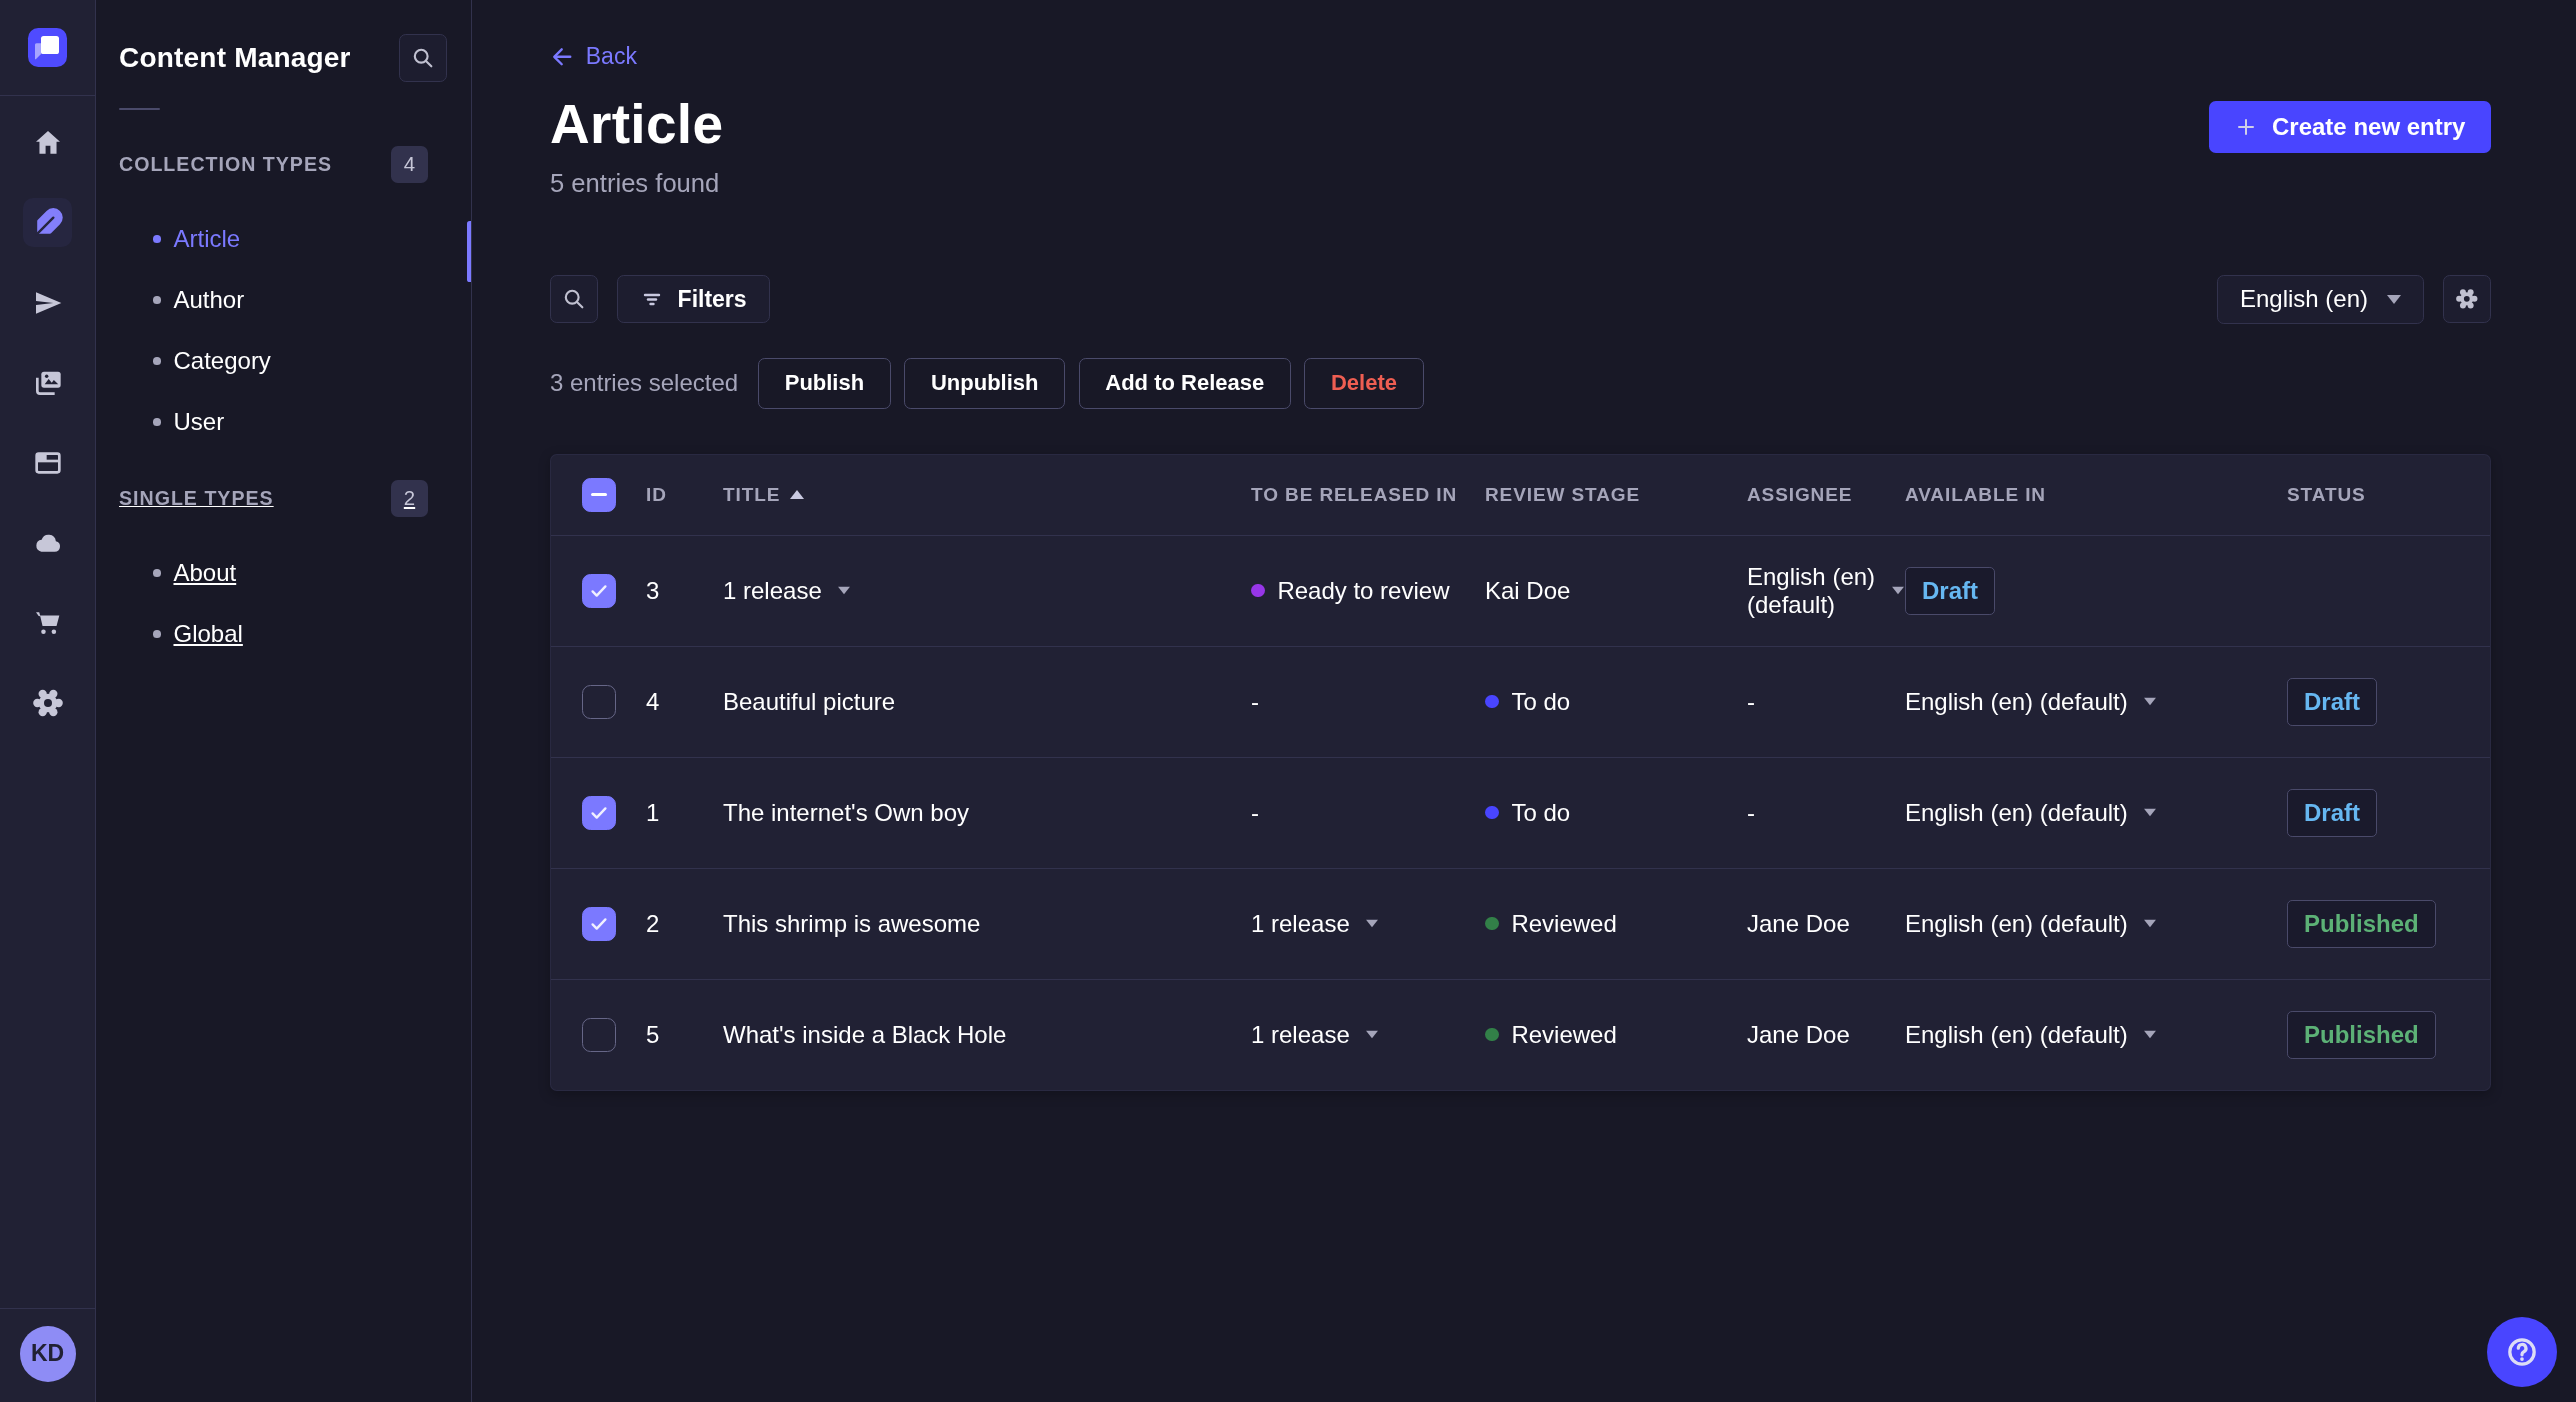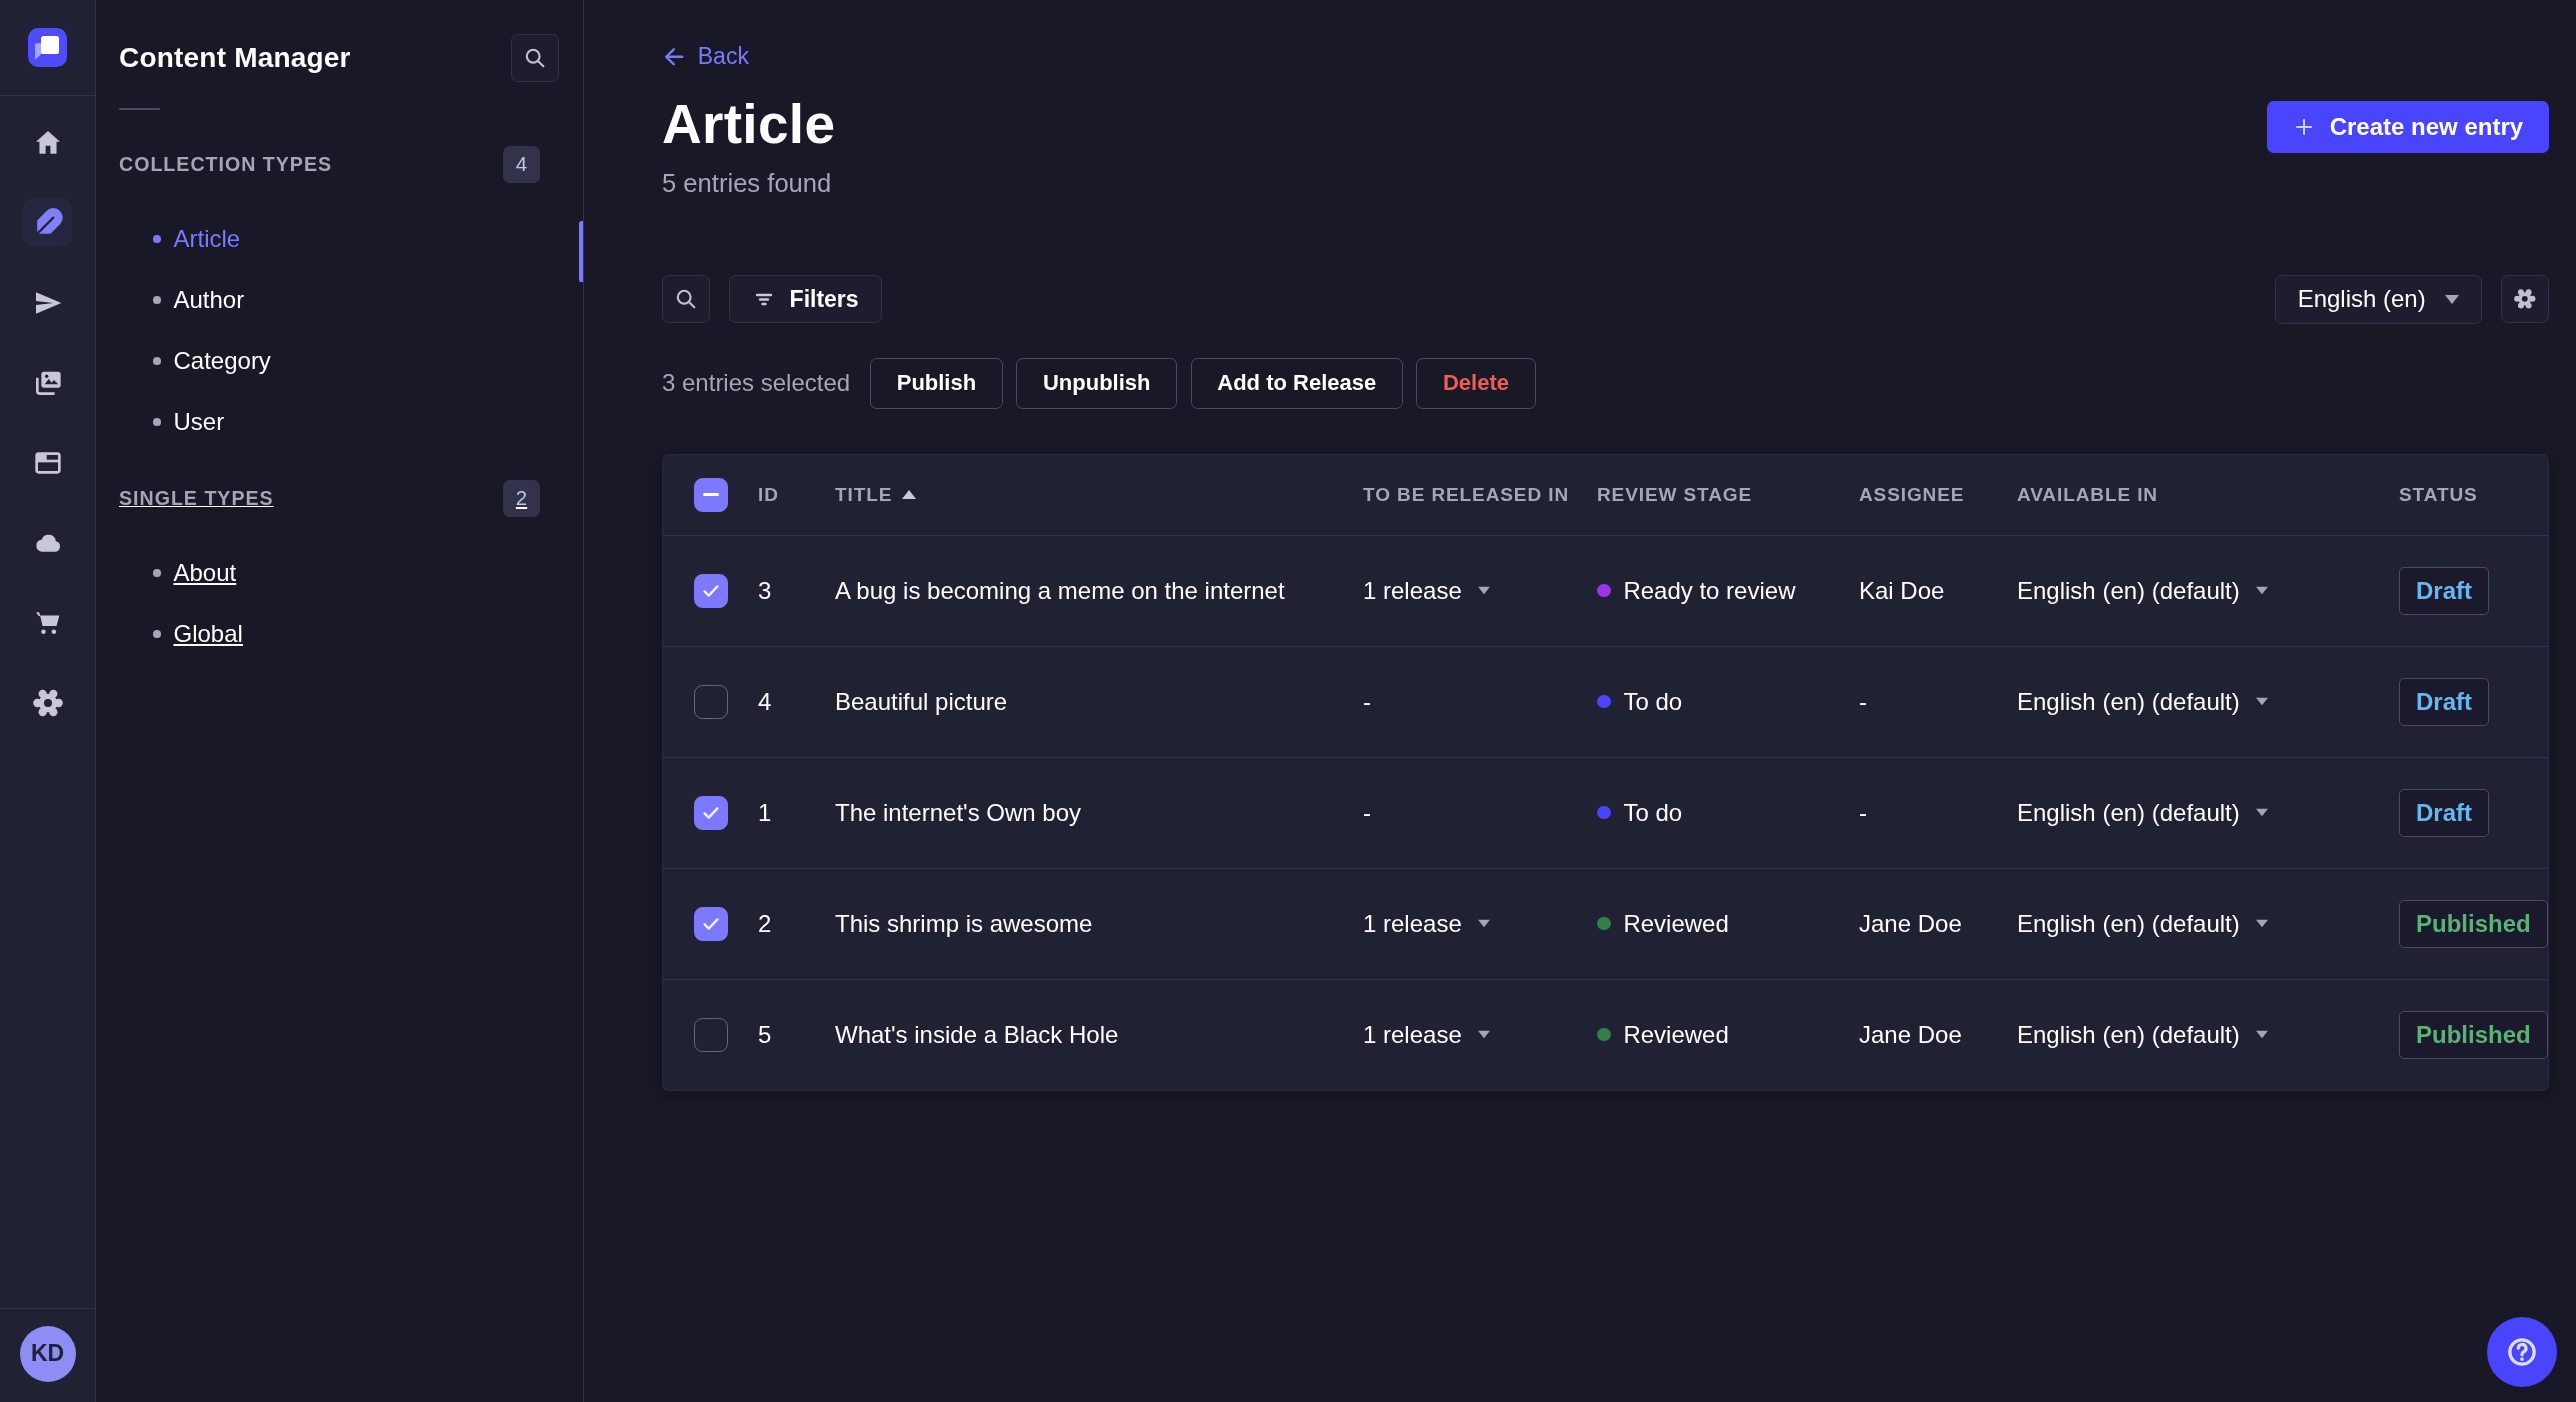--- a/index.html
+++ b/index.html
@@ -22,21 +22,21 @@
   .rail-icons { display:flex; flex-direction:column; align-items:center; padding-top:22px; gap:31px; flex:1; }
   .rail-btn { width:49px; height:49px; border-radius:10.2px; display:flex; align-items:center; justify-content:center;
     color:#c7c7d8; cursor:pointer; }
   .rail-btn.active { background:#262640; color:#837ffb; }
   .rail-btn svg { width:32px; height:32px; }
   .rail-user { border-top:0.9px solid #32324d; padding:17px 0 20.4px; display:flex; justify-content:center; }
   .avatar { width:56px; height:56px; border-radius:50%; background:#8e8cf5; color:#212134;
     display:flex; align-items:center; justify-content:center; font-size:23px; font-weight:600; cursor:pointer; }
 
   
-  .subnav { width:488px; height:100%; background:#181826; border-right:0.9px solid #32324d; position:relative; flex-shrink:0; }
+  .subnav { width:376px; height:100%; background:#181826; border-right:0.9px solid #32324d; position:relative; flex-shrink:0; }
   .subnav-title-row { display:flex; justify-content:space-between; align-items:center; padding:34px 24px 0 23px; }
   .subnav-title { font-size:28px; font-weight:700; letter-spacing:0.2px; }
   .icon-btn {
     width:48px; height:48px; border-radius:6.8px; border:0.9px solid #32324d; background:#1d1d2f;
     display:flex; align-items:center; justify-content:center; color:#c0c0d0; cursor:pointer; flex-shrink:0;
   }
   .icon-btn svg { width:25.6px; height:25.6px; }
   .subnav-divider { width:41px; height:2.6px; border-radius:1.7px; background:#4a4a6a; margin:25.6px 0 0 23px; }
   .subnav-section { margin-top:36px; }
   .subnav-section + .subnav-section { margin-top:27px;text-decoration:underline; }
@@ -330,21 +330,20 @@
     <div>
         <div class="trow tbody-row">
     <div class="cell">
       <div class="checkbox checked">
         <svg viewBox="0 0 24 24" fill="none" stroke="currentColor" stroke-width="2.6" stroke-linecap="round" stroke-linejoin="round">
           <path d="M5 12.5l4.5 4.5L19 7"></path>
         </svg>
       </div>
     </div>
     <div class="cell">3</div>
-    <div class="cell">A bug is becoming a meme on the internet</div>
     <div class="cell">
       <span>1 release</span>
       <span class="caret-down"></span>
     </div>
     <div class="cell">
       <span class="stage-dot" style="background: rgb(151, 54, 232);"></span>
       <span>Ready to review</span>
     </div>
     <div class="cell">Kai Doe</div>
     <div class="cell">

